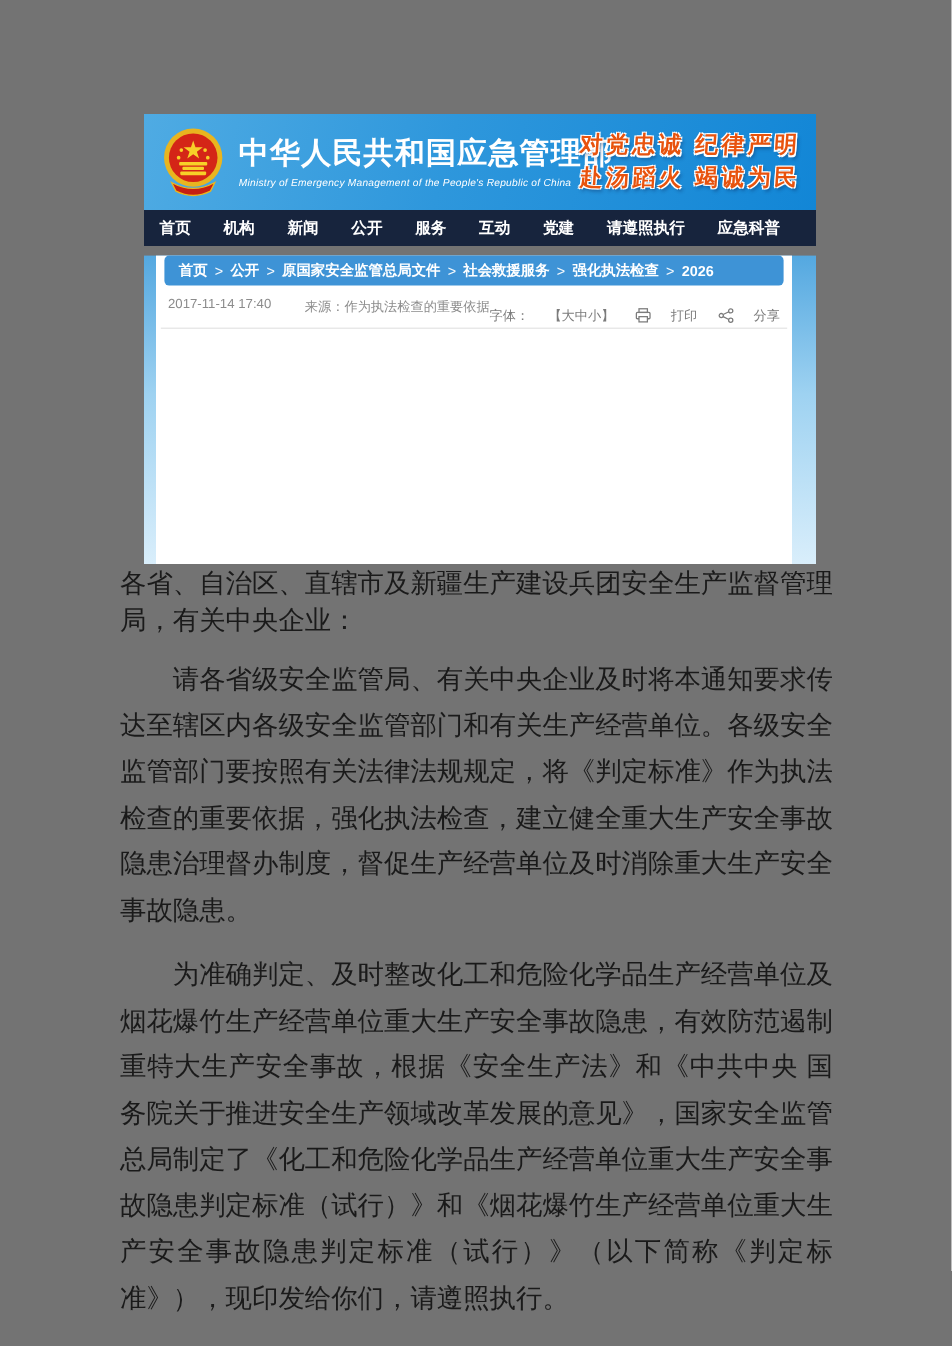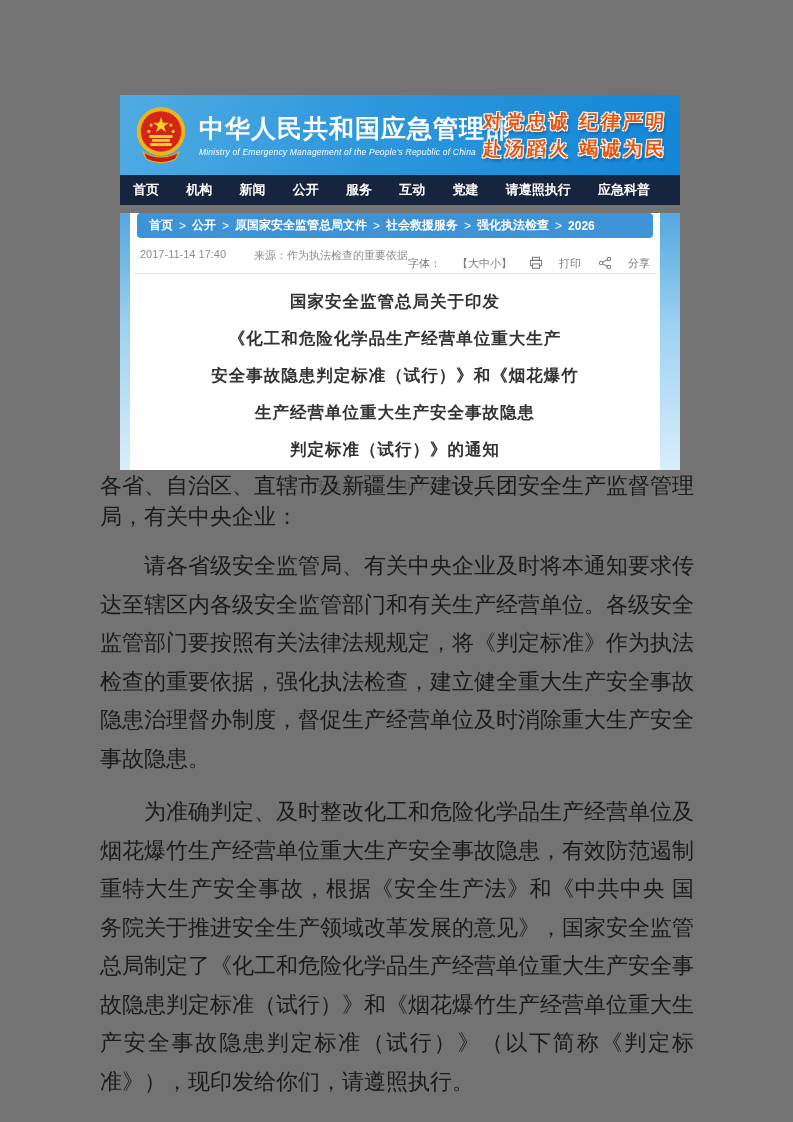--- a/index.html
+++ b/index.html
@@ -138,28 +138,20 @@
                 <circle cx="3.5" cy="8" r="2" fill="none" stroke="#7b7b7b" stroke-width="1.2"></circle>
                 <circle cx="12.5" cy="12.5" r="2" fill="none" stroke="#7b7b7b" stroke-width="1.2"></circle>
                 <line x1="5.3" y1="7" x2="10.7" y2="4.3" stroke="#7b7b7b" stroke-width="1.2"></line>
                 <line x1="5.3" y1="9" x2="10.7" y2="11.7" stroke="#7b7b7b" stroke-width="1.2"></line>
               </svg>
               <span>分享</span>
             </span>
           </div>
         </div>
 
-        <div class="article-title">
-          <div class="title-line">国家安全监管总局关于印发</div>
-          <div class="title-line">《化工和危险化学品生产经营单位重大生产</div>
-          <div class="title-line">安全事故隐患判定标准（试行）》和《烟花爆竹</div>
-          <div class="title-line">生产经营单位重大生产安全事故隐患</div>
-          <div class="title-line">判定标准（试行）》的通知</div>
-          <div class="doc-number">安监总管三〔2017〕121号</div>
-        </div>
 
       </div>
     </div>
   </div>
 
   <div class="doc-body">
     <p class="salutation">各省、自治区、直辖市及新疆生产建设兵团安全生产监督管理局，有关中央企业：</p>
     <p class="para">请各省级安全监管局、有关中央企业及时将本通知要求传达至辖区内各级安全监管部门和有关生产经营单位。各级安全监管部门要按照有关法律法规规定，将《判定标准》作为执法检查的重要依据，强化执法检查，建立健全重大生产安全事故隐患治理督办制度，督促生产经营单位及时消除重大生产安全事故隐患。</p>
     <p class="para">为准确判定、及时整改化工和危险化学品生产经营单位及烟花爆竹生产经营单位重大生产安全事故隐患，有效防范遏制重特大生产安全事故，根据《安全生产法》和《中共中央 国务院关于推进安全生产领域改革发展的意见》，国家安全监管总局制定了《化工和危险化学品生产经营单位重大生产安全事故隐患判定标准（试行）》和《烟花爆竹生产经营单位重大生产安全事故隐患判定标准（试行）》（以下简称《判定标准》），现印发给你们，请遵照执行。</p>
     <div class="signature">国家安全监管总局</div>

